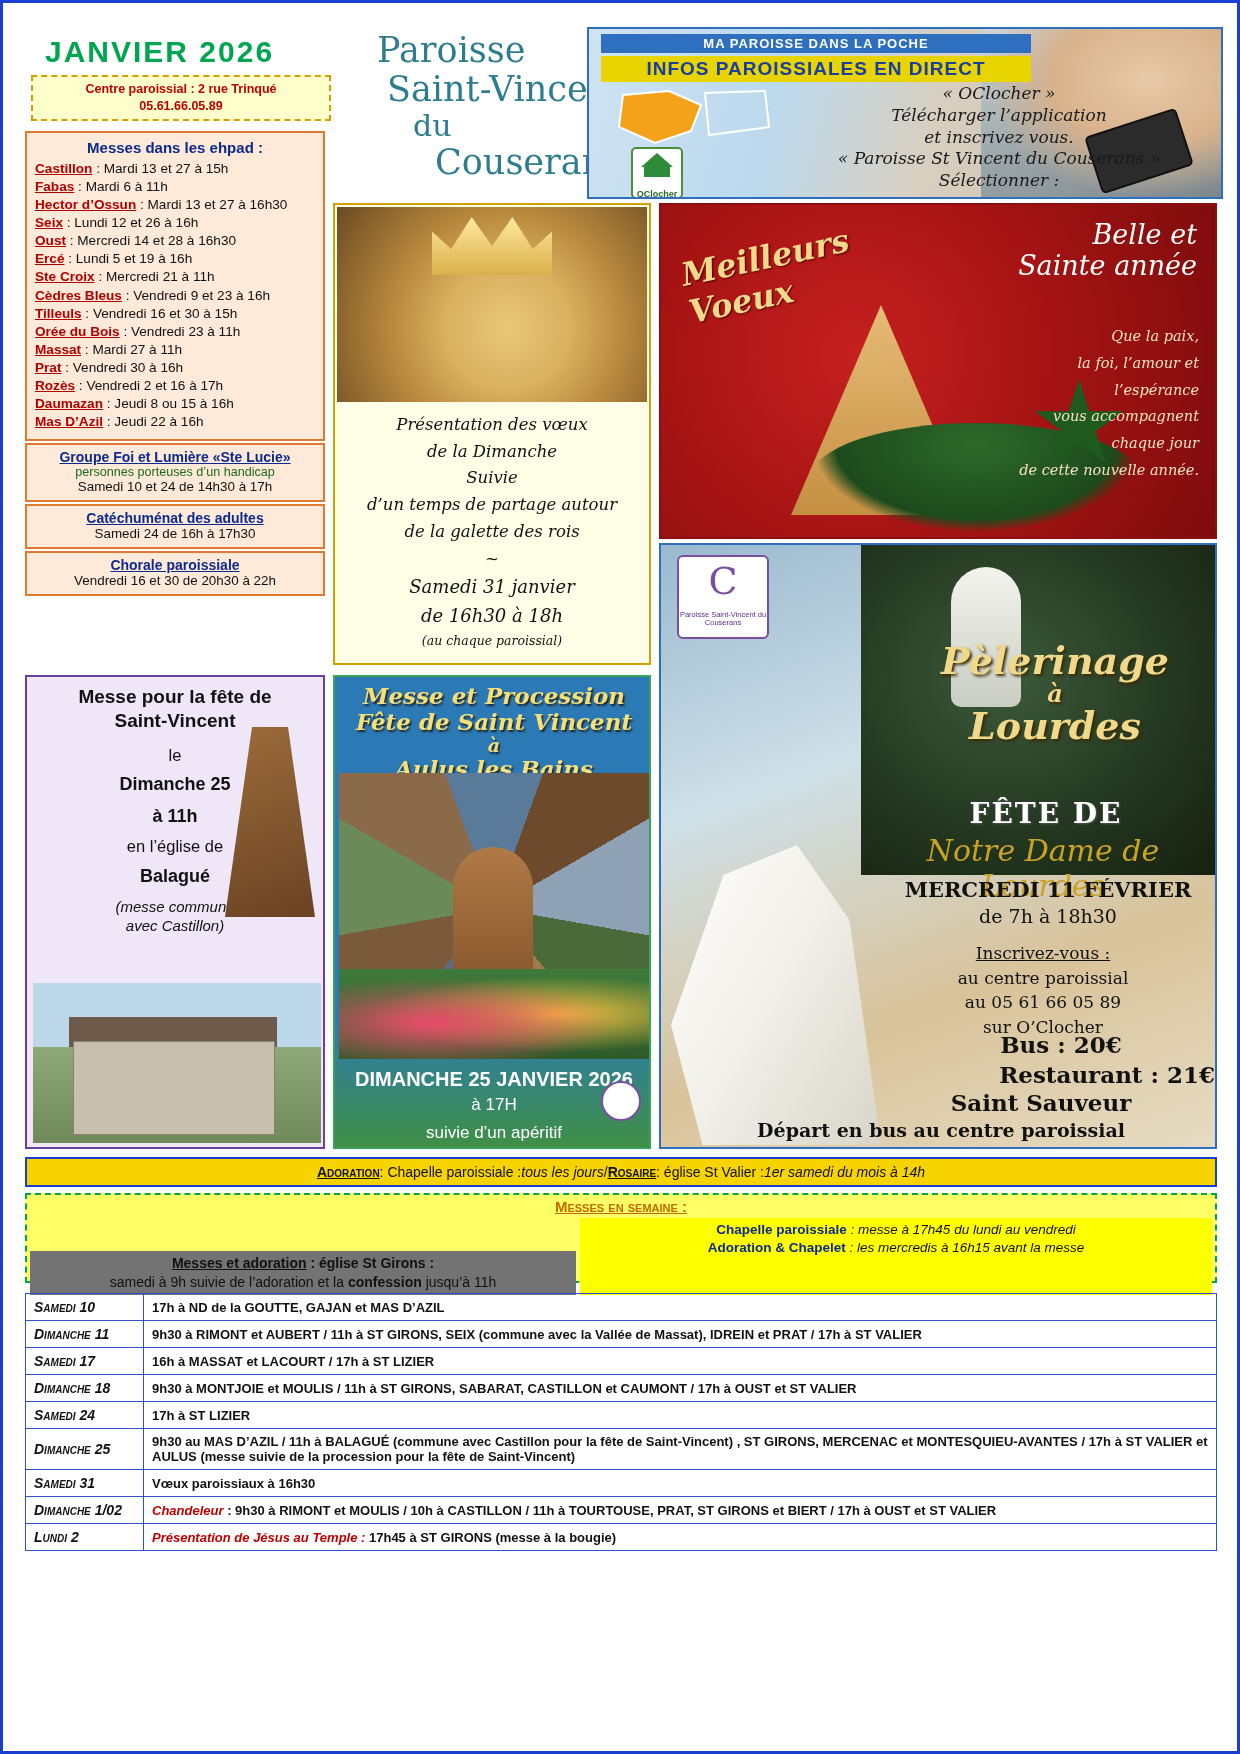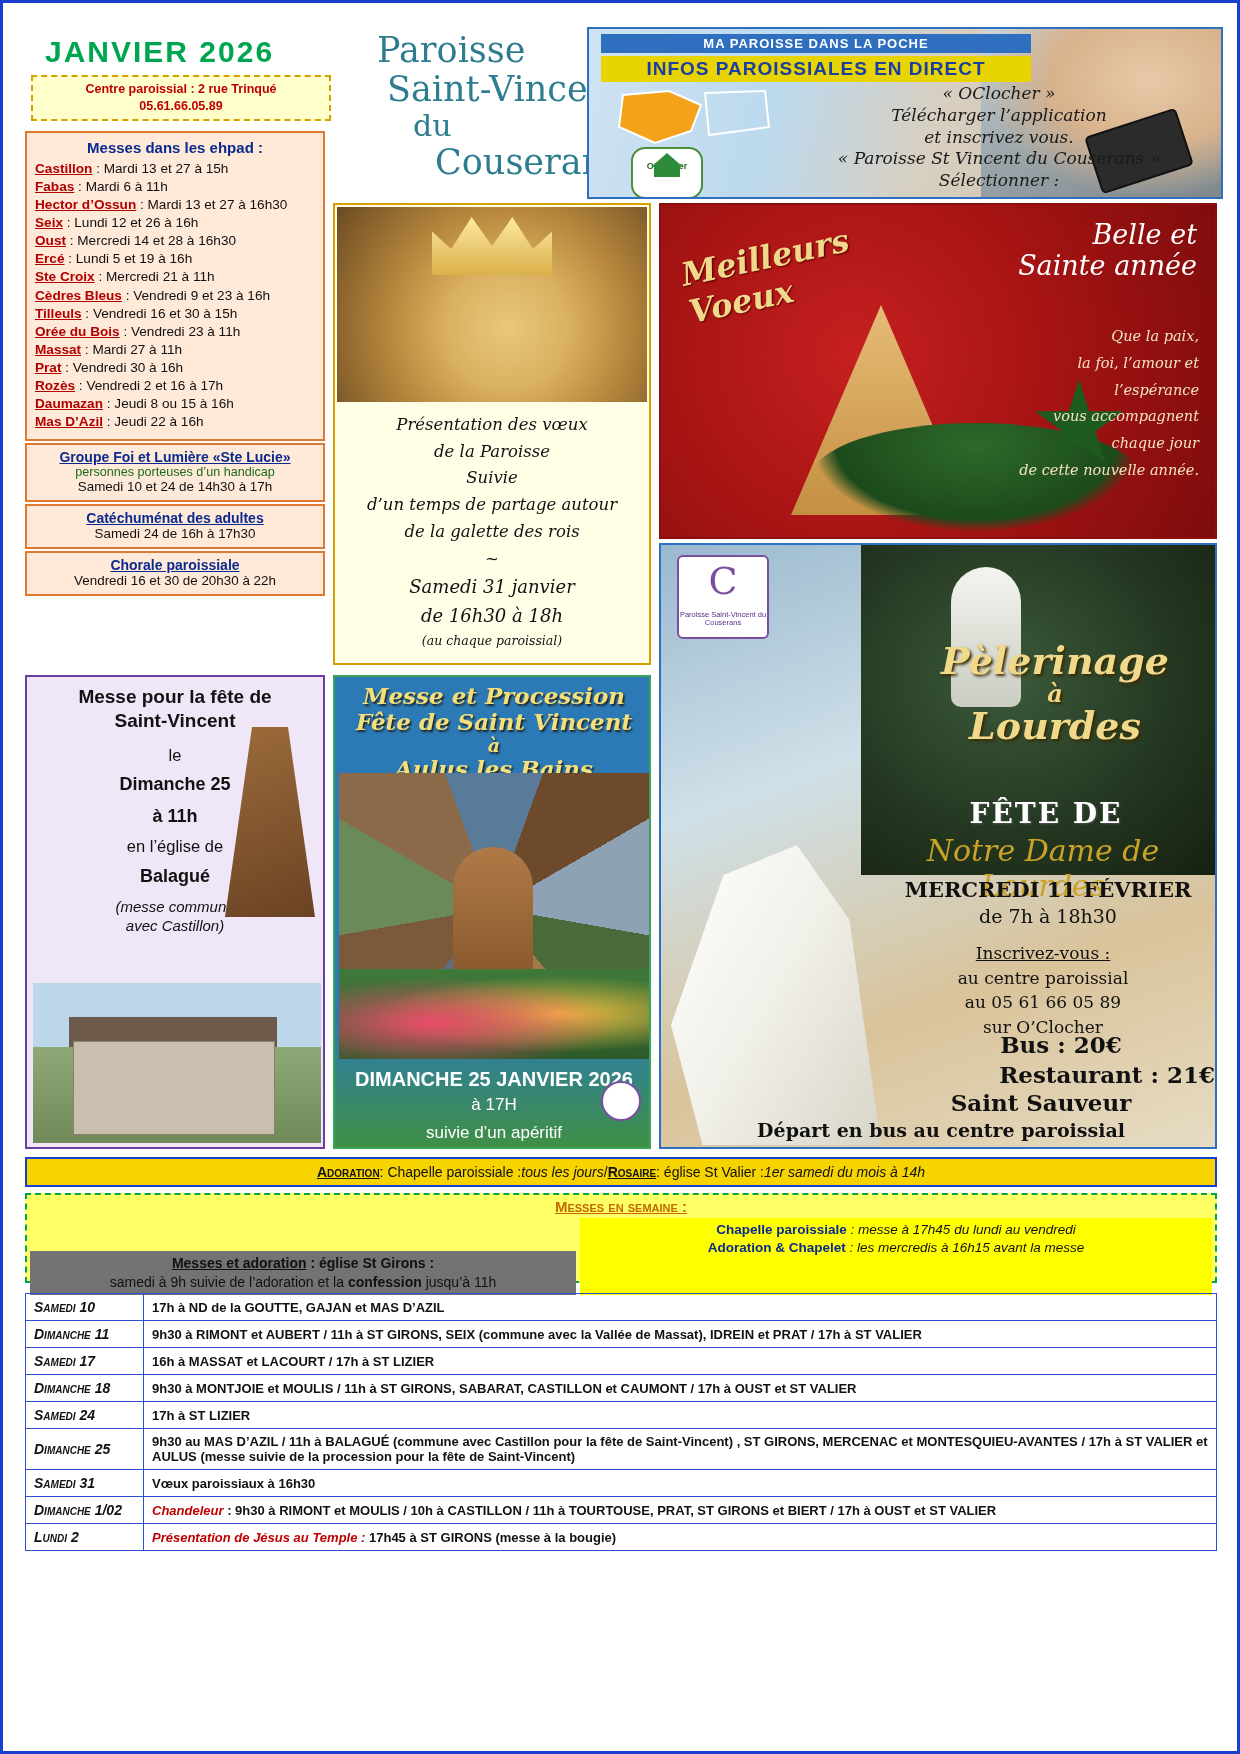--- a/index.html
+++ b/index.html
@@ -73,24 +73,24 @@
   .ab-body {
     position:absolute; left:200px; top:54px; width:420px;
     font-family:"DejaVu Serif", serif;
     font-size:17px; color:#1a1a1a; line-height:1.28; text-align:center;
     font-style:italic;
   }
   .ab-map {
     position:absolute; left:16px; top:58px; width:170px; height:60px;
   }
   .ab-logo {
-    position:absolute; left:42px; top:118px; width:72px; height:52px;
-    background:#ffffff; border:2px solid #4a8f3c; border-radius:14px;
+    position:absolute; left:42px; top:118px; width:52px; height:52px;
+    background:#ffffff; border:2px solid #4a8f3c; border-radius:5px;
     text-align:center; font-size:9px; color:#2b6b27; font-weight:bold;
-    padding-top:12px;
+    padding-top:40px;
   }
   .ab-logo:before{
     content:""; position:absolute; left:50%; top:4px; transform:translateX(-50%);
     width:0;height:0;border-left:16px solid transparent;border-right:16px solid transparent;
     border-bottom:14px solid #2e8b3a;
   }
   .ab-logo:after{
     content:""; position:absolute; left:50%; top:17px; transform:translateX(-50%);
     width:26px;height:11px;background:#2e8b3a;
   }
@@ -461,21 +461,21 @@
       <div class="d">Vendredi 16 et 30 de 20h30 à 22h</div>
     </div>
   </div>
 
   <div class="galette">
     <div class="photo">
       <div class="crown"></div>
     </div>
     <div class="txt">
       <div>Présentation des vœux</div>
-      <div>de la Paroisse</div>
+      <div>de la Dimanche</div>
       <div>Suivie</div>
       <div>d’un temps de partage autour</div>
       <div>de la galette des rois</div>
       <div>~</div>
       <div class="big">Samedi 31 janvier</div>
       <div class="big">de 16h30 à 18h</div>
       <div class="small">(au chaque paroissial)</div>
     </div>
   </div>
 

